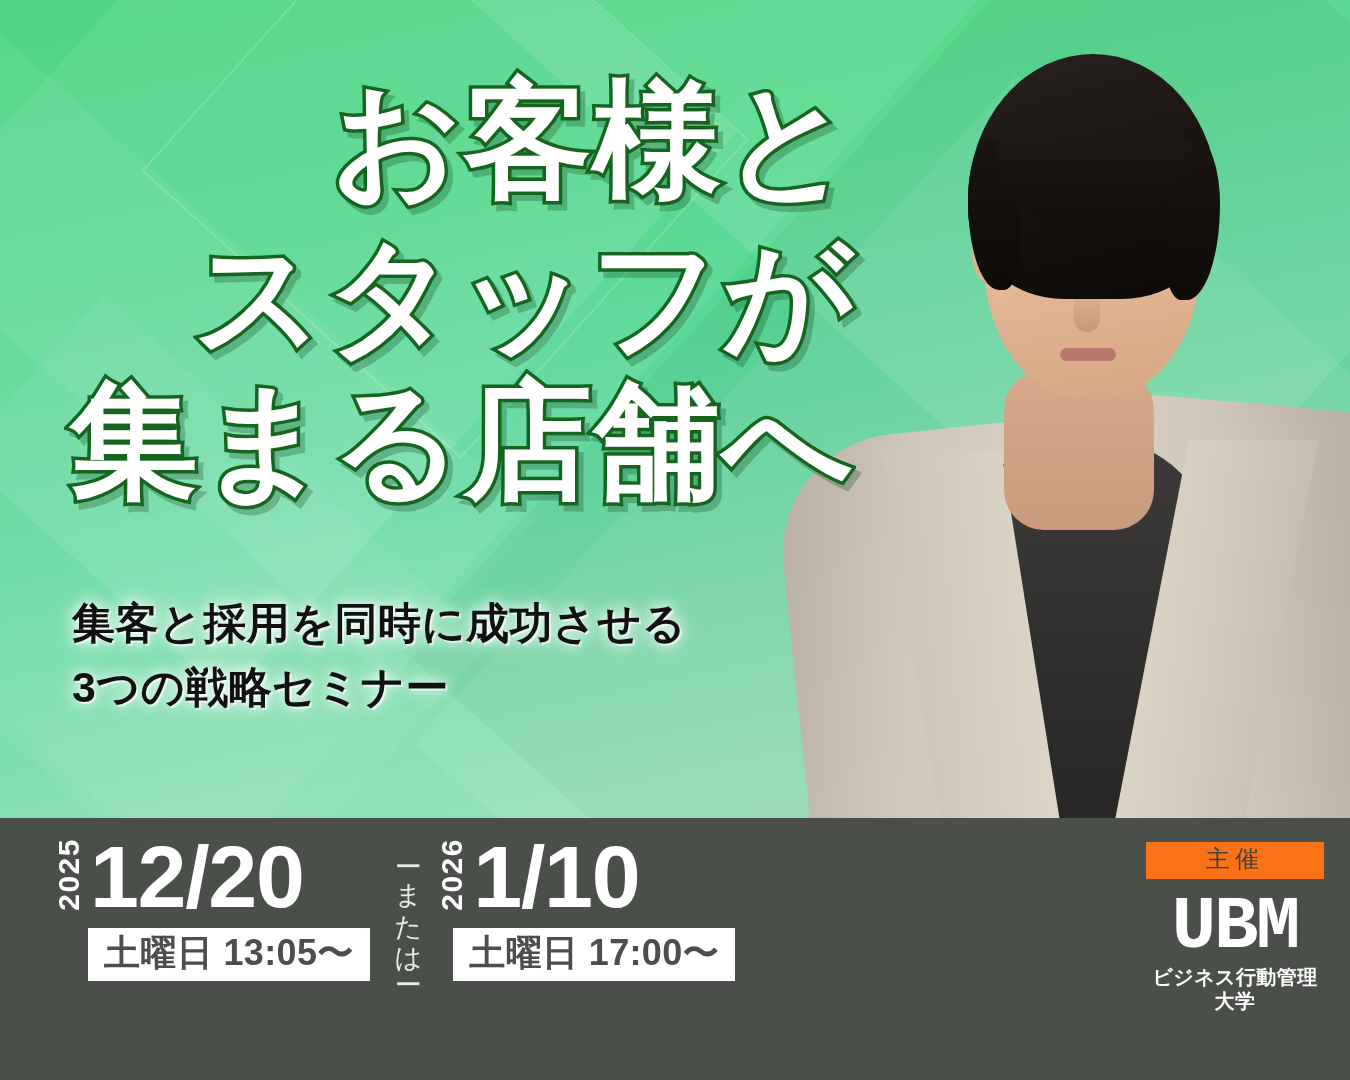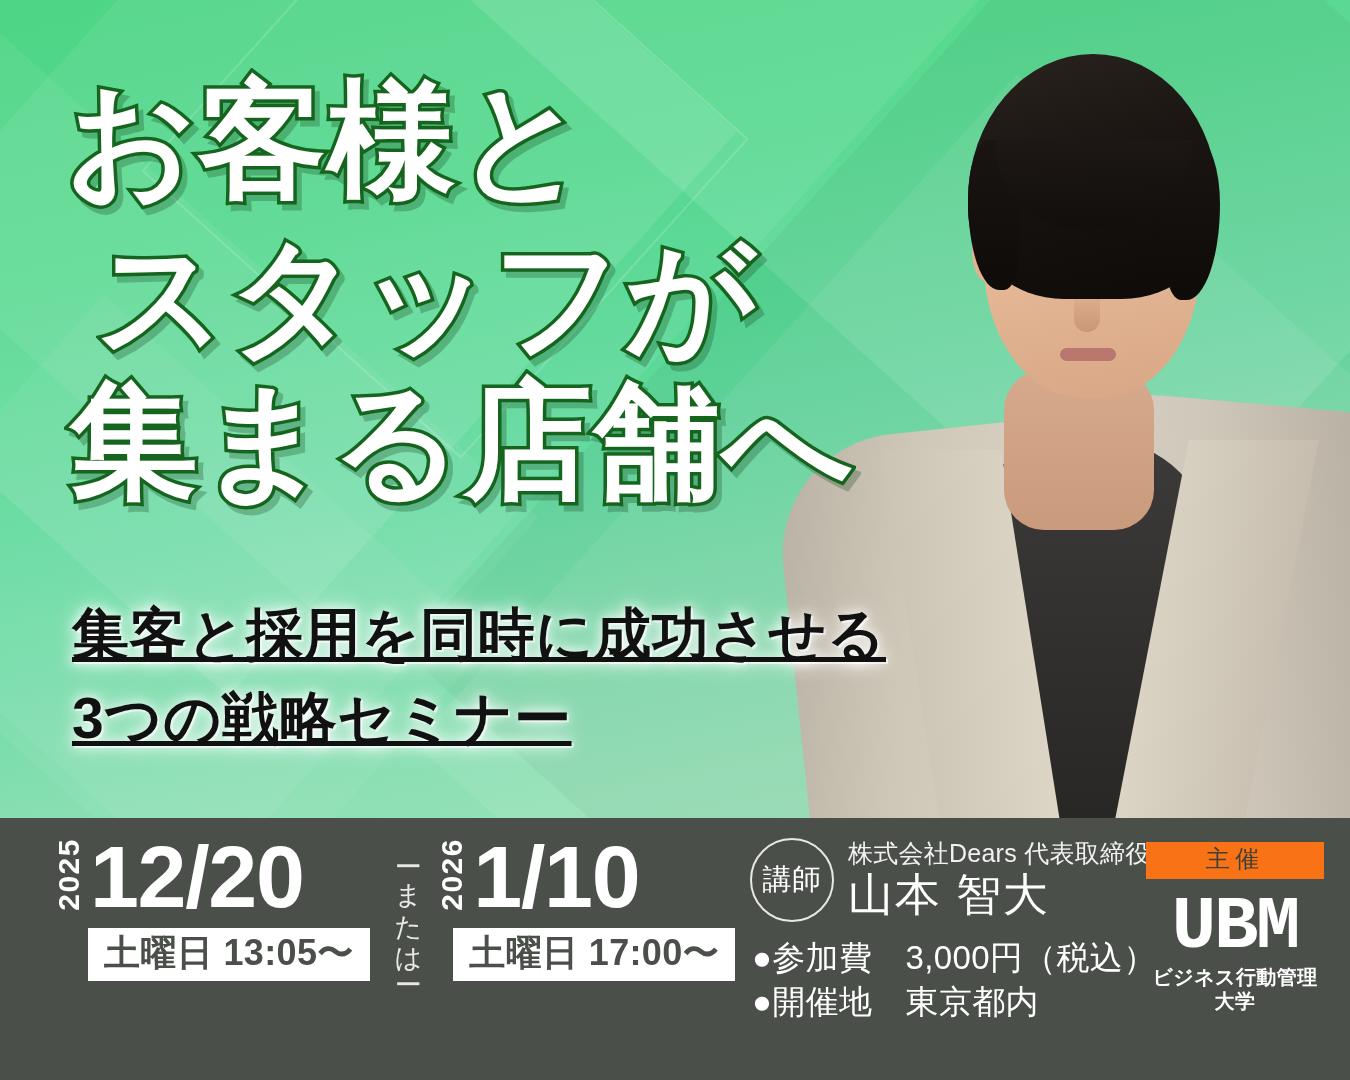--- a/index.html
+++ b/index.html
@@ -66,51 +66,51 @@
   .sh-h {
     left:-90px; top:420px; width:520px; height:380px;
     background:rgba(255,255,255,0.05);
     transform:rotate(42deg);
   }
 
   
   .headline {
     position:absolute; left:66px; top:68px;
     z-index:6;
+    text-align:right;
   }
   .hl-line {
     font-size:128px;
     line-height:1.13;
     font-weight:700;
     color:#ffffff;
     letter-spacing:0.01em;
     white-space:nowrap;
     -webkit-text-stroke:7px #15651f;
     paint-order:stroke fill;
     filter:drop-shadow(5px 6px 0 rgba(20,70,30,0.28));
   }
   .hl-2 { padding-left:30px;margin-top:12px; }
   .hl-3 { padding-left:4px; }
 
   .subtitle {
     position:absolute; left:72px; top:592px;
     z-index:6;
   }
   .sub-line {
-    font-size:57px;
+    font-size:43px;
     line-height:1.48;
     font-weight:700;
     color:#111111;
     letter-spacing:0.01em;
     white-space:nowrap;
     text-shadow:
       0 0 11px rgba(255,255,255,0.95),
       0 0 22px rgba(255,255,255,0.85),
       2px 2px 0 rgba(255,255,255,0.6);
-    text-decoration: underline;
   }
 
   
   .portrait {
     position:absolute; left:772px; top:0;
     width:578px; height:818px;
     z-index:5;
     overflow:hidden;
   }
   .pt-shoulder-l {
@@ -412,33 +412,20 @@
       <div class="date-block">
         <div class="date-top">
           <div class="year">2026</div>
           <div class="daynum">1/10</div>
         </div>
         <div class="timebadge tb-2">土曜日 17:00〜</div>
       </div>
 
     </div>
 
-    <div class="speaker">
-      <div class="sp-row">
-        <div class="sp-circle">講師</div>
-        <div class="sp-text">
-          <div class="sp-org">株式会社Dears 代表取締役</div>
-          <div class="sp-name">山本 智大</div>
-        </div>
-      </div>
-      <div class="details">
-        <div class="det-row">●参加費　3,000円（税込）</div>
-        <div class="det-row">●開催地　東京都内</div>
-      </div>
-    </div>
 
     <div class="sponsor">
       <div class="sp-host">主催</div>
       <div class="logo-ubm">UBM</div>
       <div class="logo-tag">ビジネス行動管理大学</div>
     </div>
 
   </div>
 
 </div>

